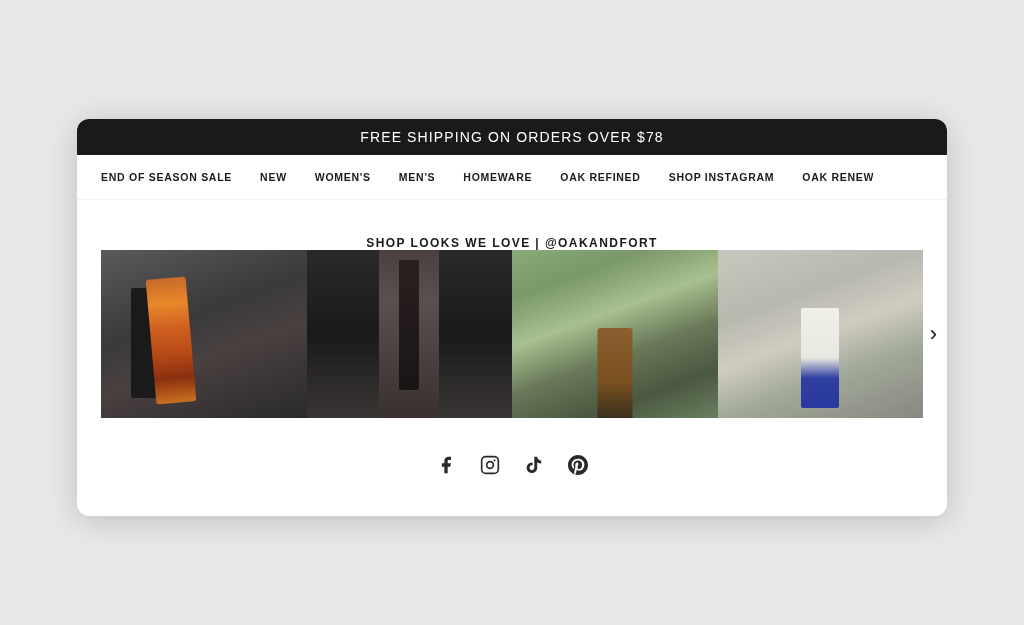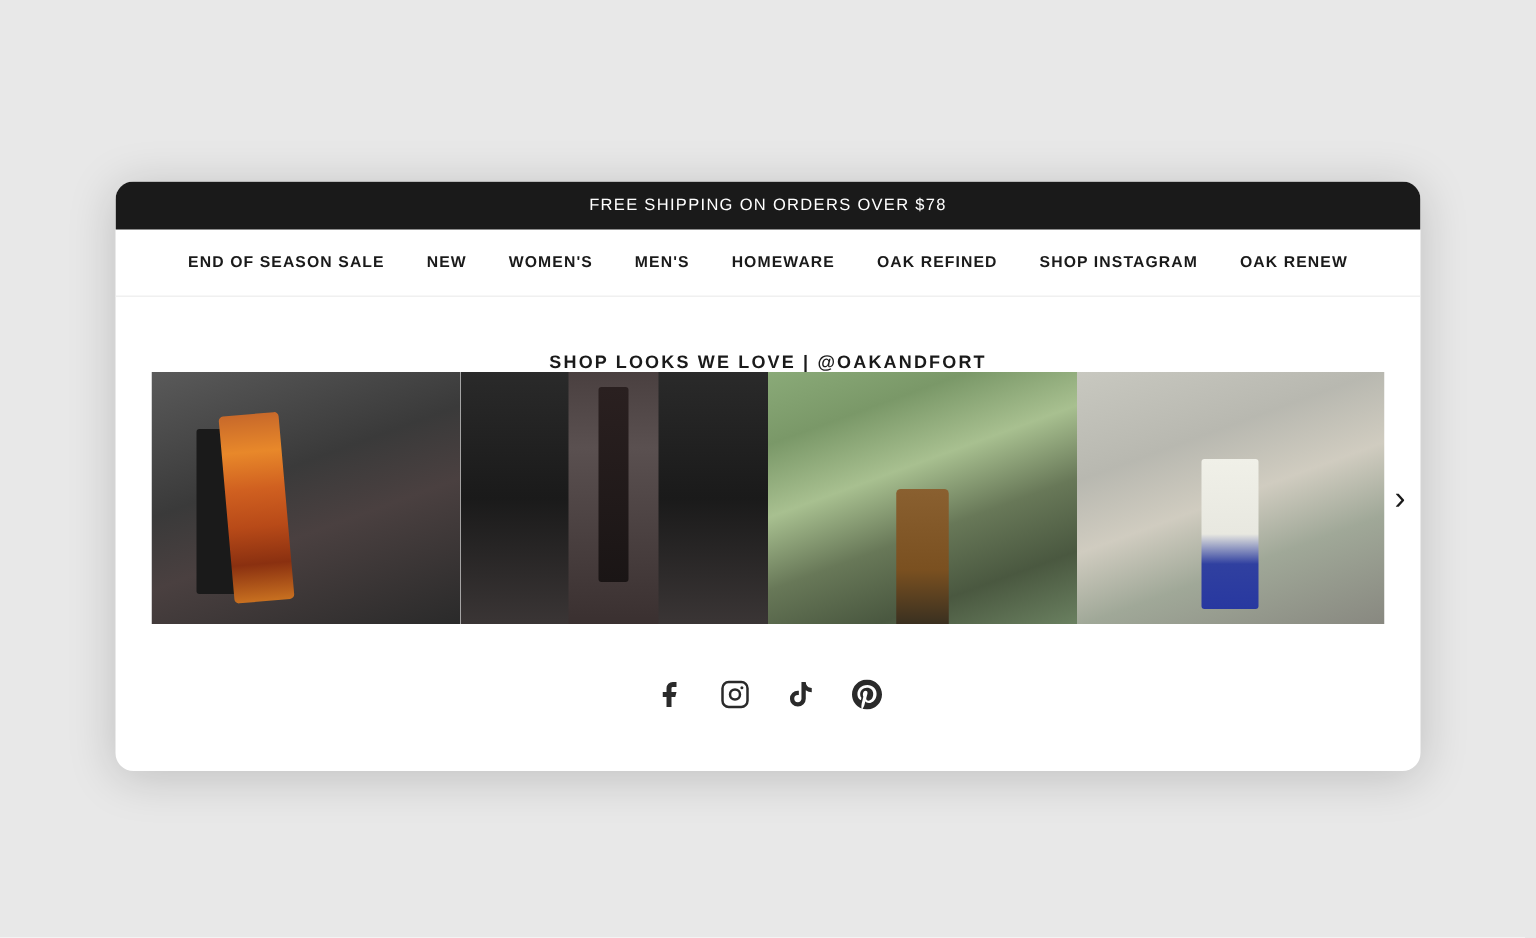--- a/index.html
+++ b/index.html
@@ -19,29 +19,28 @@
       overflow: hidden;
       box-shadow: 0 4px 32px rgba(0,0,0,0.18);
     }
 
     
     .announcement-bar {
       background: #1a1a1a;
       color: #fff;
       text-align: center;
       padding: 10px 0;
-      font-size: 11px;
+      font-size: 14px;
       letter-spacing: 0.08em;
       font-weight: 500;
     }
 
     
     .nav-bar {
       display: flex;
-      justify-content: center;
       align-items: center;
       gap: 28px;
       padding: 16px 24px;
       border-bottom: 1px solid #f0f0f0;
     }
     .nav-item {
       font-size: 10.5px;
       letter-spacing: 0.07em;
       font-weight: 600;
       color: #1a1a1a;

